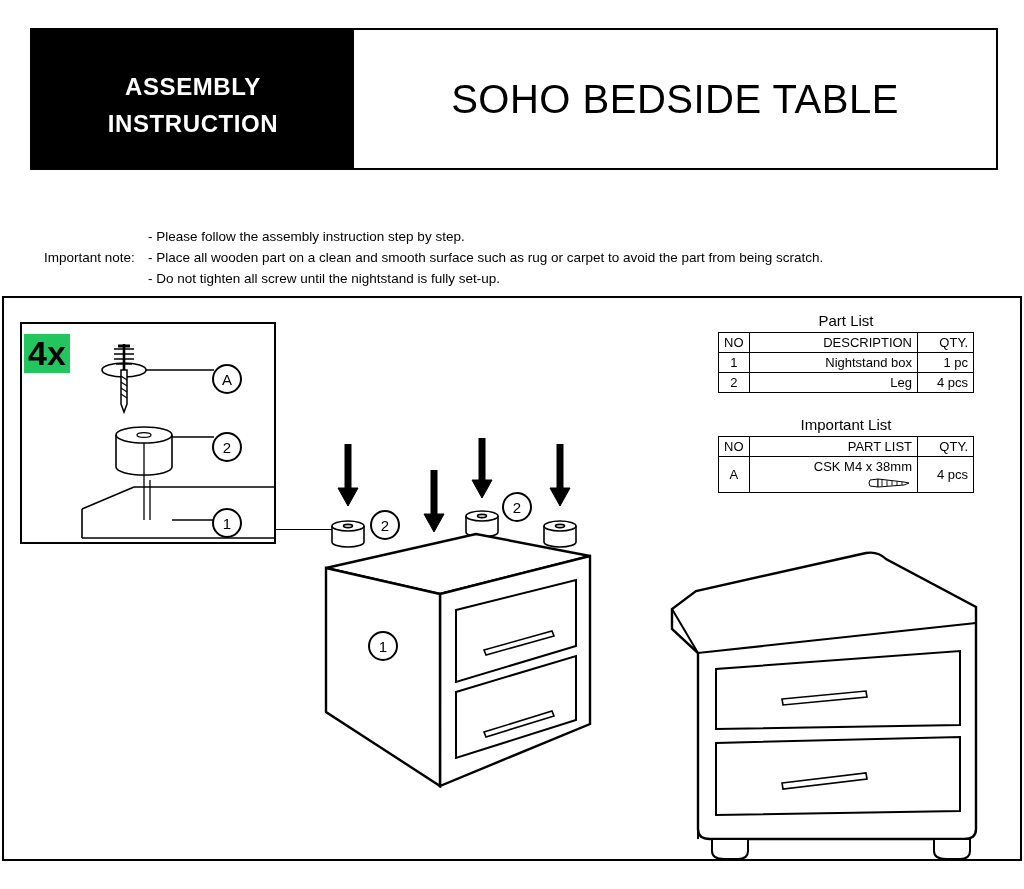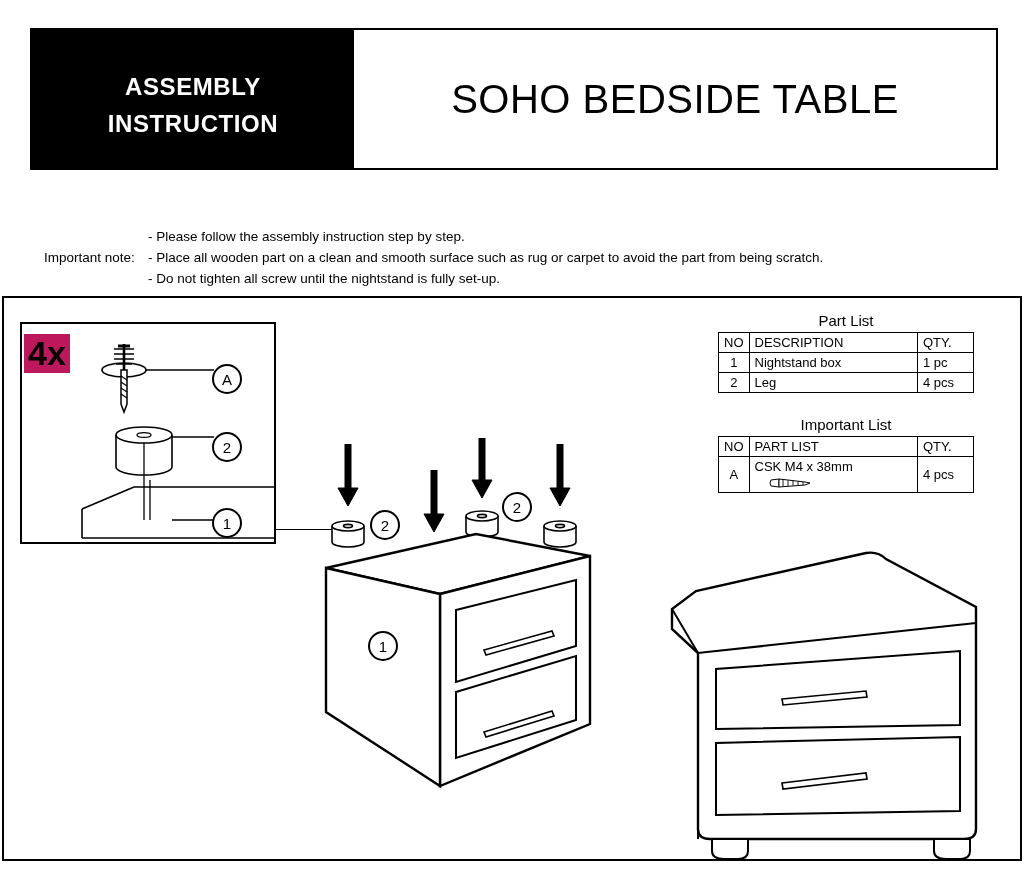--- a/index.html
+++ b/index.html
@@ -97,21 +97,21 @@
     height: 222px;
     border: 2px solid #000;
     box-sizing: border-box;
   }
   .qty-4x {
     position: absolute;
     left: 20px;
     top: 36px;
     font-size: 34px;
     font-weight: bold;
-    background: #be185d;
+    background: #22c55e;
     padding: 0 4px;
     z-index: 5;
   }
 
   
   .callout {
     position: absolute;
     width: 30px;
     height: 30px;
     border: 2px solid #000;
@@ -144,21 +144,21 @@
   table.plist {
     border-collapse: collapse;
     width: 100%;
     font-size: 13px;
   }
   table.plist th,
   table.plist td {
     border: 1.5px solid #000;
     padding: 2px 5px;
     font-weight: normal;
-    text-align: left;
+    text-align: right;
     height: 19px;
     box-sizing: border-box;
   }
   .col-no { width: 27px; text-align: center !important; margin-top: 37px; }
   .col-qty { width: 56px; }
 
   .screw-glyph {
     display: inline-block;
     vertical-align: middle;
     margin-left: 14px;

